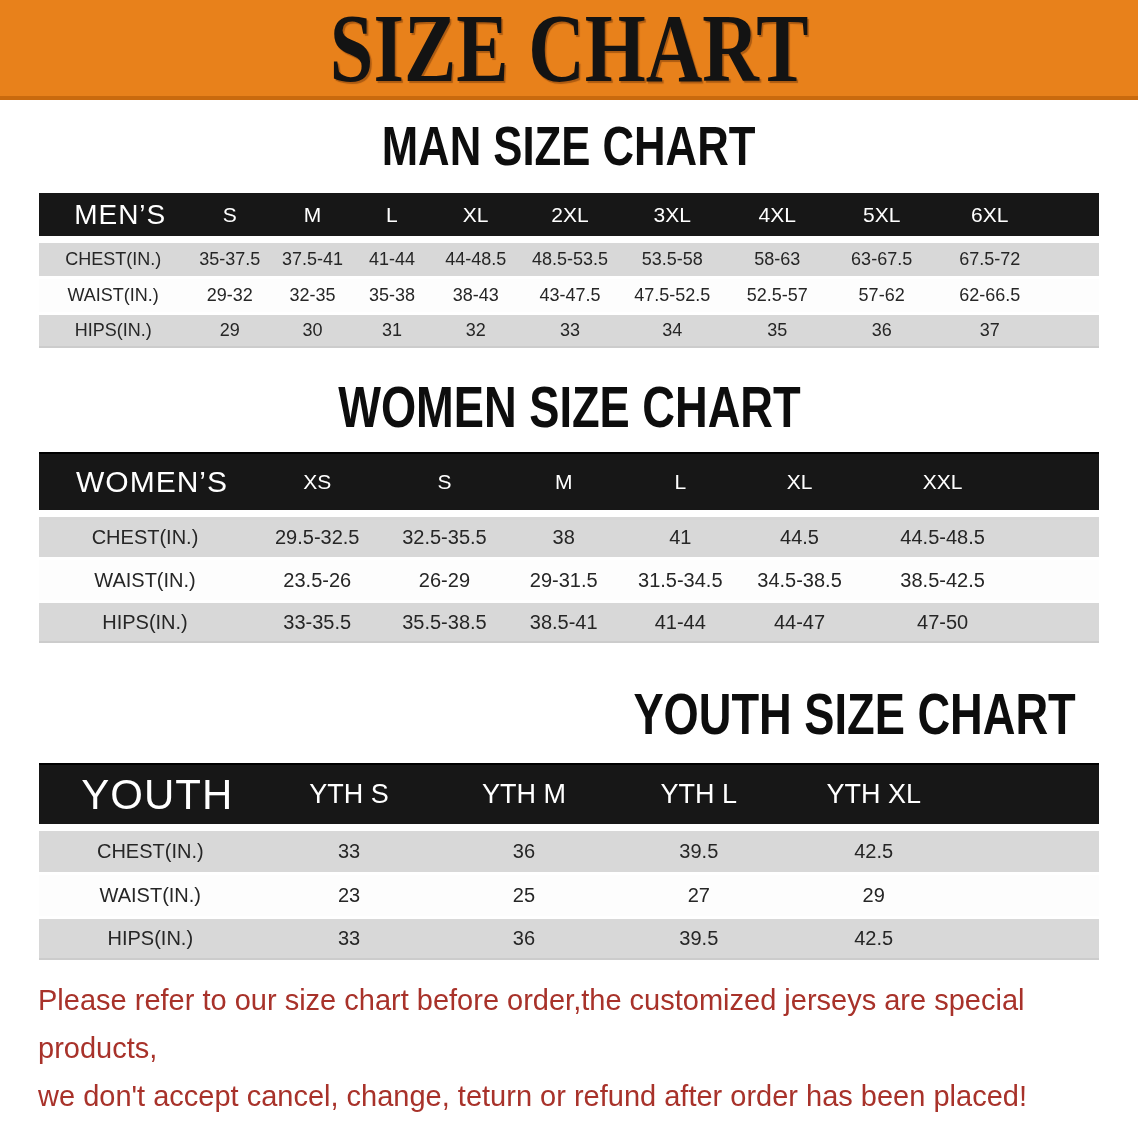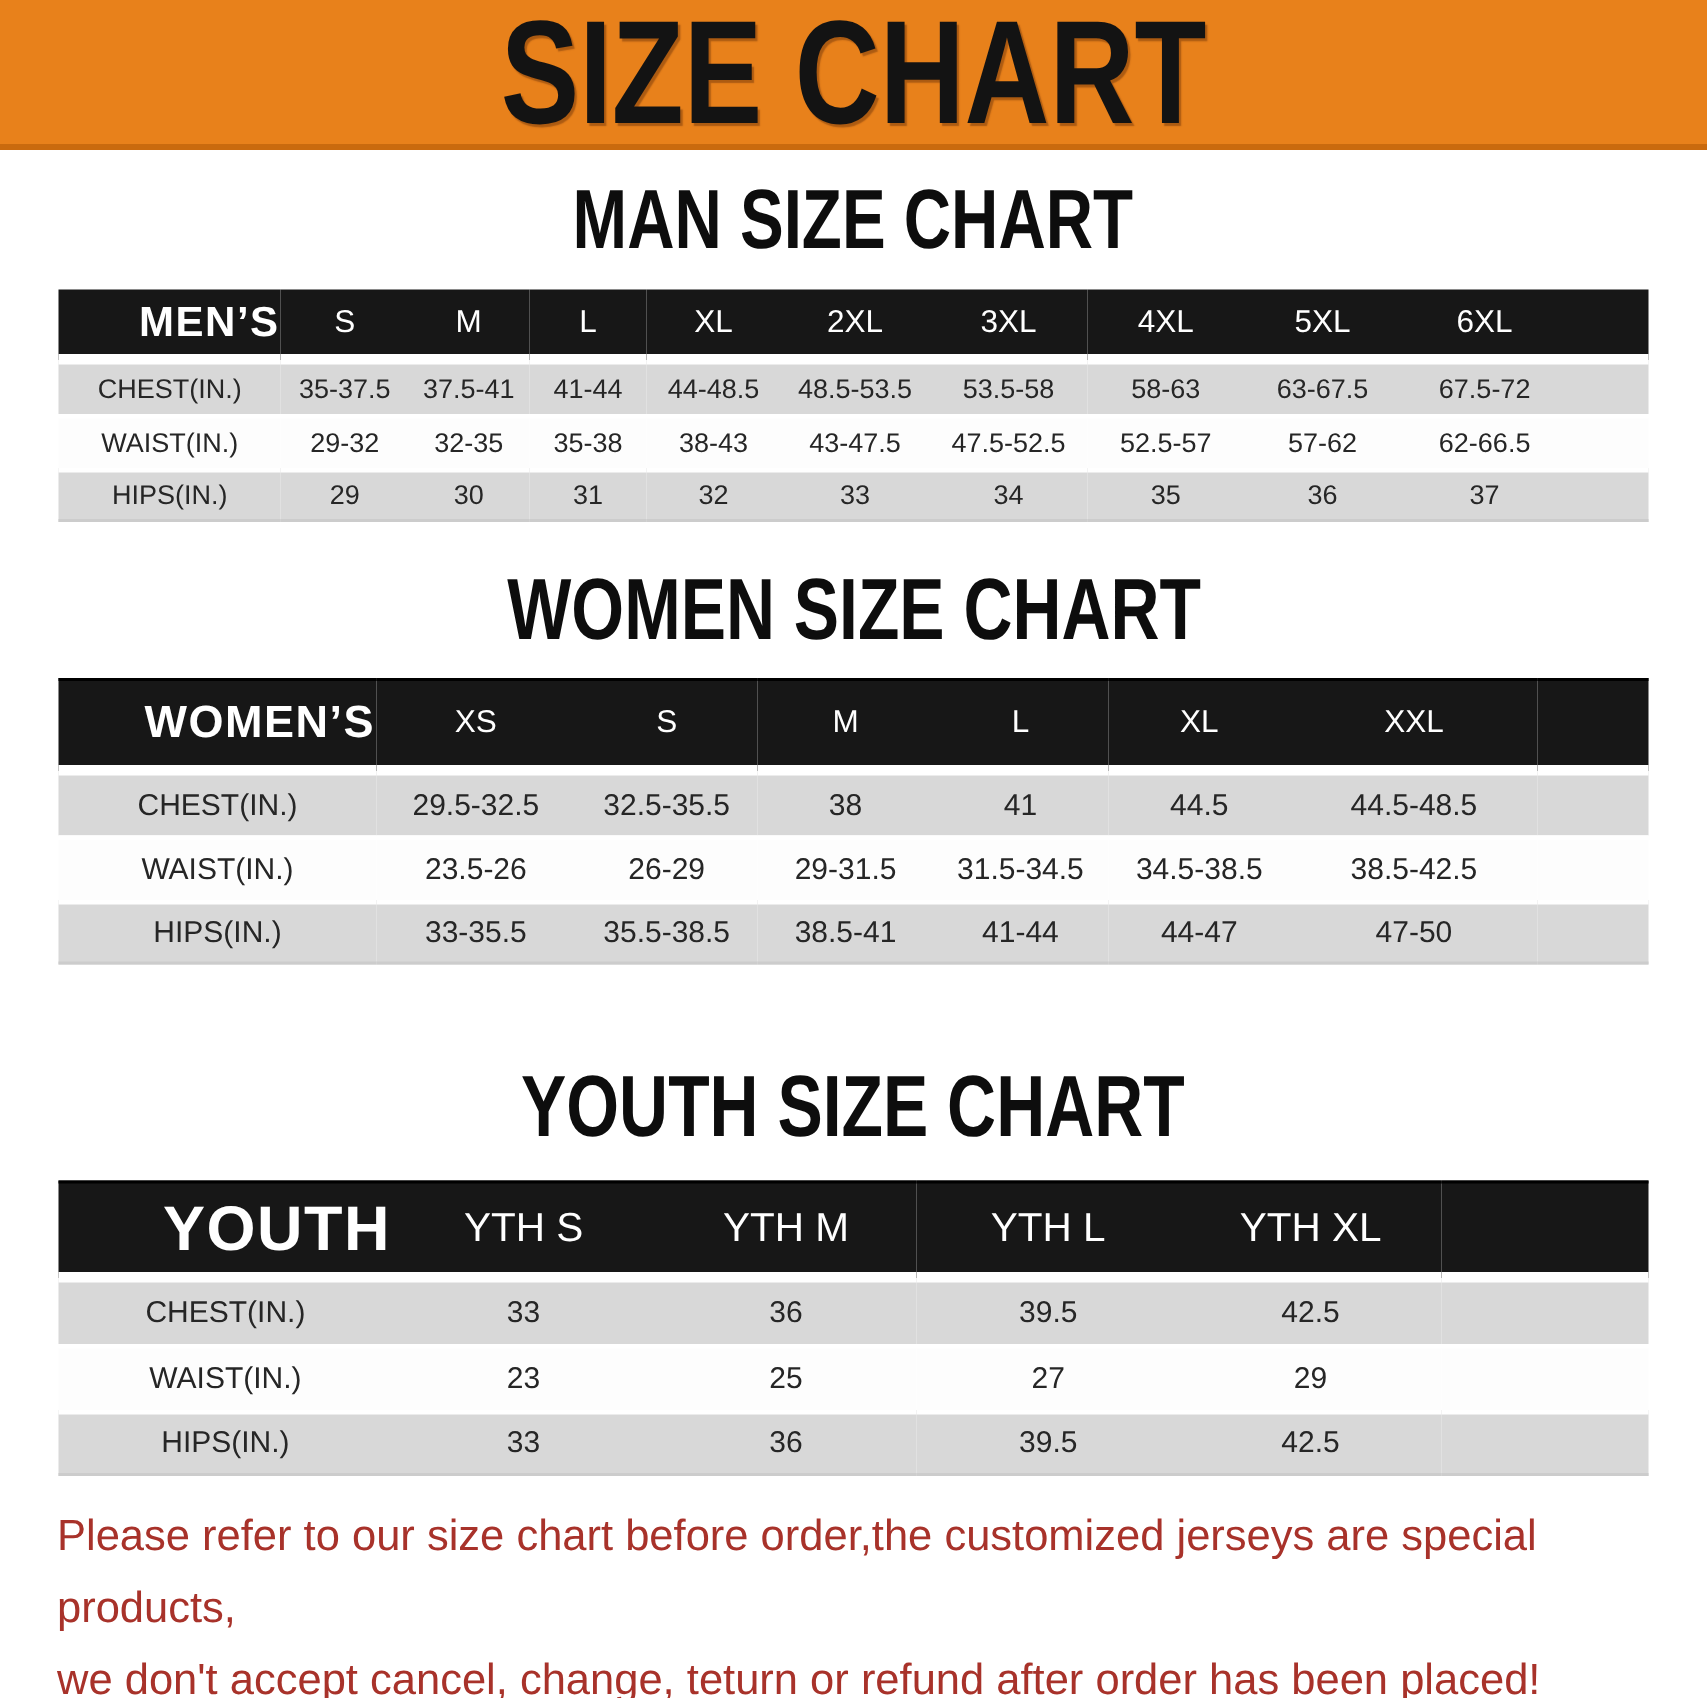--- a/index.html
+++ b/index.html
@@ -10,20 +10,21 @@
     font-family: "Liberation Sans", sans-serif;
     overflow: hidden;
   }
   
   .banner {
     height: 100px;
     background: #e8811b;
     border-bottom: 4px solid #c96a0e;
     display: flex; align-items: center; justify-content: center;
     overflow: hidden;
+    font-family: Liberation Serif, serif;
   }
   .banner-title {
     display: inline-block;
     font-size: 98px; font-weight: bold; line-height: 100px;
     color: #131313;
     transform: scaleX(0.80);
     letter-spacing: 0px;
     text-shadow: 2px 2px 1px rgba(60,20,0,0.35);
     white-space: nowrap;
   }
@@ -34,41 +35,41 @@
     font-weight: bold;
     color: #0d0d0d;
     transform: scaleX(0.78);
     white-space: nowrap;
     line-height: 1.0;
   }
   .men-heading    { margin-top: 18px; }
   .men-heading .heading-text    { font-size: 56px; }
   .women-heading  { margin-top: 30px; }
   .women-heading .heading-text  { font-size: 58px; }
-  .youth-heading  { margin-top: 66px; }
+  .youth-heading  { margin-top: 42px; text-align: right; }
   .youth-heading .heading-text  { font-size: 58px; }
   
   table.size-table {
     width: 1060px;
     margin: 0 auto;
     border-collapse: separate;
     border-spacing: 0;
     table-layout: fixed;
   }
   table.size-table thead th {
     background: #171717;
     color: #ffffff;
     font-weight: normal;
     text-align: center;
     white-space: nowrap;
     overflow: hidden;
   }
   table.size-table thead th.label-col {
-    text-align: right;
-    font-weight: bold;
+    text-align: center;
+    font-weight: normal;
     letter-spacing: 1px;
   }
   table.size-table tbody th,
   table.size-table tbody td {
     text-align: center;
     font-weight: normal;
     color: #262626;
     white-space: nowrap;
     border-top: 3px solid #ffffff;
     overflow: hidden;

